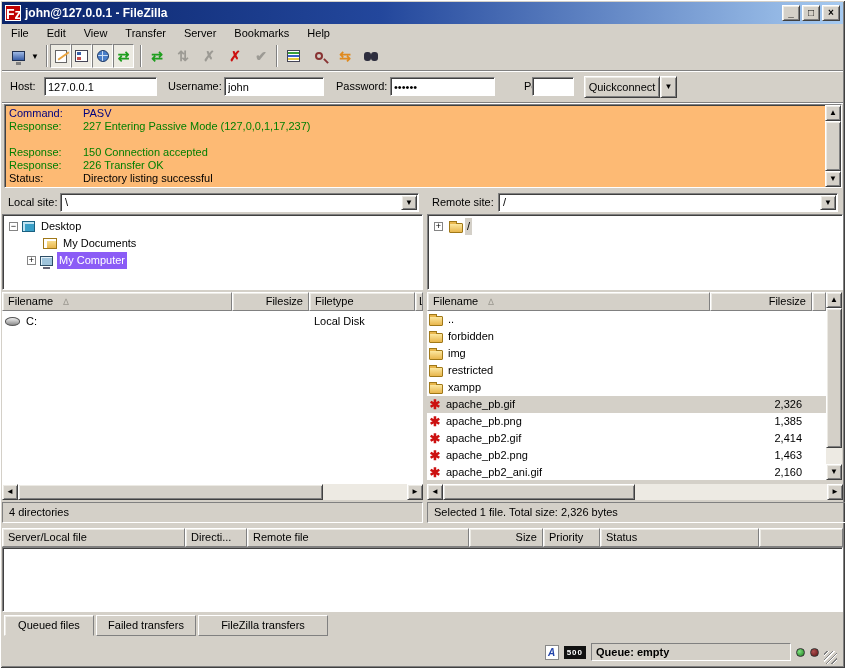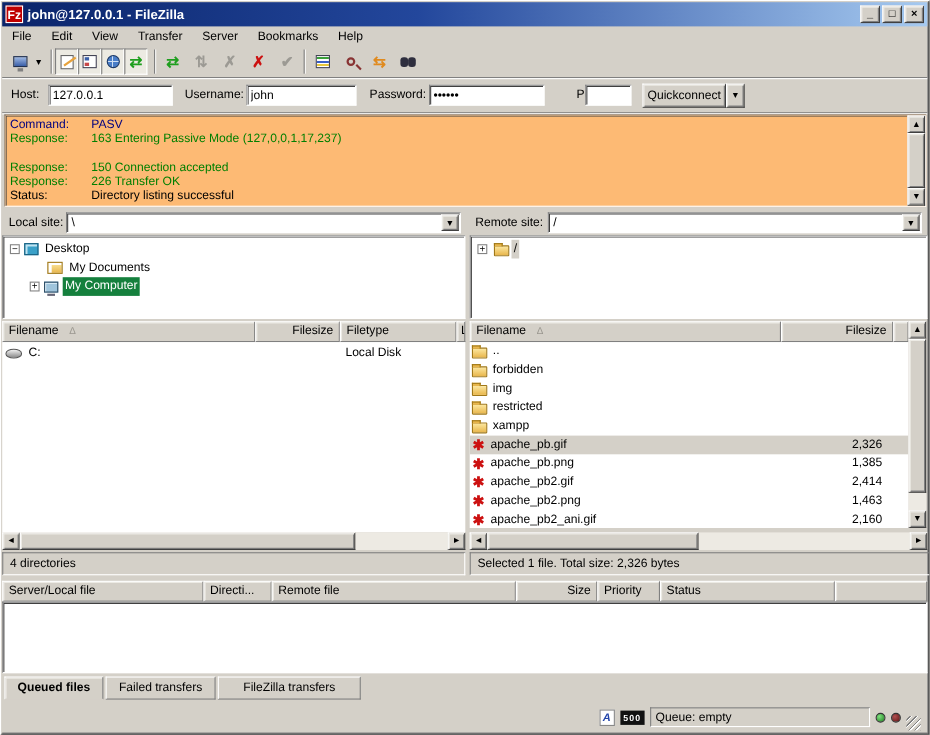--- a/index.html
+++ b/index.html
@@ -10,21 +10,21 @@
     overflow:hidden; font-size:11px; color:#000;
   }
   .abs { position:absolute; }
   .btn { background:#D4D0C8; border:1px solid; border-color:#FFF #404040 #404040 #FFF; box-shadow: inset 1px 1px 0 #ECEAE4, inset -1px -1px 0 #808080; text-align:center; }
 
   
   #titlebar { left:2px; top:2px; width:841px; height:22px;
     background:linear-gradient(90deg,#0A246A 0%,#23479C 45%,#A6CAF0 100%);
     display:flex; align-items:center; color:#FFF; font-weight:bold; font-size:12px; }
   #fz-logo { width:16px; height:16px; margin:0 4px 0 3px; background:#C00000; color:#FFF;
-    font-size:11px; font-weight:bold; text-align:center; line-height:16px; border:1px solid #FFF; }
+    font-size:14px; font-weight:bold; text-align:center; line-height:16px; border:1px solid #FFF; }
   .tb-btns { margin-left:auto; display:flex; gap:2px; padding-right:3px; }
   .tb-btn { width:18px; height:16px; font-size:10px; font-weight:bold; line-height:14px; color:#000; }
 
   
   #menubar { left:2px; top:24px; width:841px; height:18px; display:flex; align-items:flex-start; }
   .menu-item { padding:0 9px; line-height:18px; }
 
   
   #toolbar { left:2px; top:42px; width:841px; height:28px; }
   .tbtn { position:absolute; top:2px; width:24px; height:24px; display:flex; align-items:center; justify-content:center; }
@@ -73,21 +73,21 @@
   
   .sitebar-label { position:absolute; top:196px; }
   .combo { position:absolute; top:193px; height:19px; background:#FFF; border:1px solid; border-color:#808080 #FFF #FFF #808080; box-shadow: inset 1px 1px 0 #404040; line-height:17px; padding-left:4px; }
   .combo-drop { position:absolute; right:1px; top:1px; width:16px; height:15px; font-size:8px; line-height:14px; }
 
   
   .treebox { position:absolute; top:214px; height:76px; background:#FFF; border:1px solid; border-color:#808080 #FFF #FFF #808080; box-shadow: inset 1px 1px 0 #404040; overflow:hidden; }
   .trow { position:absolute; height:17px; line-height:17px; display:flex; align-items:center; }
   .pmbox { width:9px; height:9px; background:#FFF; border:1px solid #848484; font-size:9px; line-height:7px; text-align:center; margin-right:4px; }
   .tlabel { padding:0 2px; }
-  .sel-navy { background:#15803d; color:#FFF; }
+  .sel-navy { background:#8b5cf6; color:#FFF; }
   .sel-gray { background:#D4D0C8; }
 
   .listhdr { position:absolute; top:292px; height:19px; display:flex; }
   .hcell { background:#D4D0C8; border:1px solid; border-color:#FFF #808080 #808080 #FFF; box-shadow: inset 1px 1px 0 #ECEAE4; padding:0 5px; line-height:17px; white-space:nowrap; overflow:hidden; }
   .hcell .sort { color:#9A978F; font-size:9px; margin-left:10px; }
   .listbody { position:absolute; background:#FFF; overflow:hidden; }
   .frow { position:absolute; left:0; height:17px; line-height:17px; width:100%; display:flex; align-items:center; }
   .fname { padding-left:3px; white-space:nowrap; }
   .fsize { position:absolute; right:24px; text-align:right; }
   .ico-folder { width:14px; height:10px; background:linear-gradient(#FCE79F,#E8B64C); border:1px solid #A07818; border-radius:1px; position:relative; margin:2px 2px 0 2px; flex:none; }
@@ -98,27 +98,27 @@
   .ico-mydocs { width:14px; height:11px; background:linear-gradient(#FCE79F,#E8B64C); border:1px solid #A07818; box-shadow: inset 3px 2px 0 #FFF; margin-right:4px; flex:none; }
   .ico-mycomp { width:13px; height:10px; background:#9FC4DC; border:1px solid #2E4E66; box-shadow: inset 1px 1px 0 #E4F2FA; margin-right:4px; flex:none; position:relative; }
   .ico-mycomp::after { content:""; position:absolute; left:2px; top:10px; width:7px; height:2px; background:#667; }
 
   .statusline { position:absolute; top:502px; height:21px; border:1px solid; border-color:#808080 #FFF #FFF #808080; line-height:19px; padding-left:6px; }
 
   
   #queuehdr { left:2px; top:528px; width:841px; height:19px; display:flex; }
   #queuebody { left:2px; top:547px; width:841px; height:65px; background:#FFF; border:1px solid; border-color:#808080 #FFF #FFF #808080; box-shadow: inset 1px 1px 0 #404040; }
   .tab { position:absolute; top:615px; height:21px; background:#D4D0C8; border:1px solid; border-color:#FFF #808080 #808080 #FFF; line-height:19px; text-align:center; }
-  .tab.active { font-weight:bold; border-bottom-color:#D4D0C8; box-shadow: inset 1px 1px 0 #ECEAE4; }
+  .tab.active { font-weight:normal; border-bottom-color:#D4D0C8; box-shadow: inset 1px 1px 0 #ECEAE4; }
 
   
   #statusbar { left:2px; top:640px; width:841px; height:24px; display:flex; align-items:center; justify-content:flex-end; gap:5px; padding-right:6px; }
   #ascii-ico { width:14px; height:15px; background:#FFF; border:1px solid #888; color:#2244AA; font-style:italic; font-weight:bold; font-size:10px; text-align:center; line-height:14px; }
   #speed-badge { background:#111; color:#FFF; font-size:8px; font-weight:bold; padding:2px 3px; letter-spacing:1px; }
-  #queue-status { width:200px; height:18px; border:1px solid; border-color:#808080 #FFF #FFF #808080; line-height:17px; padding-left:4px; }
+  #queue-status { width:200px; height:18px; border:1px solid; border-color:#808080 #FFF #FFF #808080; line-height:17px; padding-left:4px;font-weight:bold; }
   .led { width:9px; height:9px; border-radius:50%; border:1px solid #333; }
   .led-green { background:radial-gradient(circle at 35% 35%, #7FE07F, #1E7E1E); }
   .led-red { background:radial-gradient(circle at 35% 35%, #B05050, #5E1414); }
   #grip { width:13px; height:13px; align-self:flex-end;
     background:repeating-linear-gradient(135deg, transparent 0 2px, #808080 2px 3px, #FFF 3px 4px); }
 </style>
 </head>
 <body>
 
 <div id="window">
@@ -204,21 +204,21 @@
     <input class="field" style="left: 388px; width: 105px;" value="••••••">
     <span class="qc-label" style="left:522px">Port:</span>
     <input class="field" style="left: 530px; width: 42px;" value="">
     <div id="qc-btn" class="abs btn">Quickconnect</div>
     <div id="qc-drop" class="abs btn" style="font-size:8px"><span>▼</span></div>
   </div>
   <div class="abs hline" style="top:102px"></div>
 
   <div id="log" class="abs">
     <div class="log-line lt-command" style="top:2px"><span class="log-label">Command:</span><span>PASV</span></div>
-    <div class="log-line lt-response" style="top:15px"><span class="log-label">Response:</span><span>163 Entering Passive Mode (127,0,0,1,17,237)</span></div>
+    <div class="log-line lt-response" style="top:15px"><span class="log-label">Response:</span><span>227 Entering Passive Mode (127,0,0,1,17,237)</span></div>
     <div class="log-line lt-response" style="top:41px"><span class="log-label">Response:</span><span>150 Connection accepted</span></div>
     <div class="log-line lt-response" style="top:54px"><span class="log-label">Response:</span><span>226 Transfer OK</span></div>
     <div class="log-line lt-status" style="top:67px"><span class="log-label">Status:</span><span>Directory listing successful</span></div>
     <div class="scrollv" style="right:0;top:0;height:82px">
       <div class="sarrow btn" style="top:0">▲</div>
       <div class="sthumb" style="left:0;top:16px;width:16px;height:50px"></div>
       <div class="sarrow btn" style="bottom:0">▼</div>
     </div>
   </div>
 

